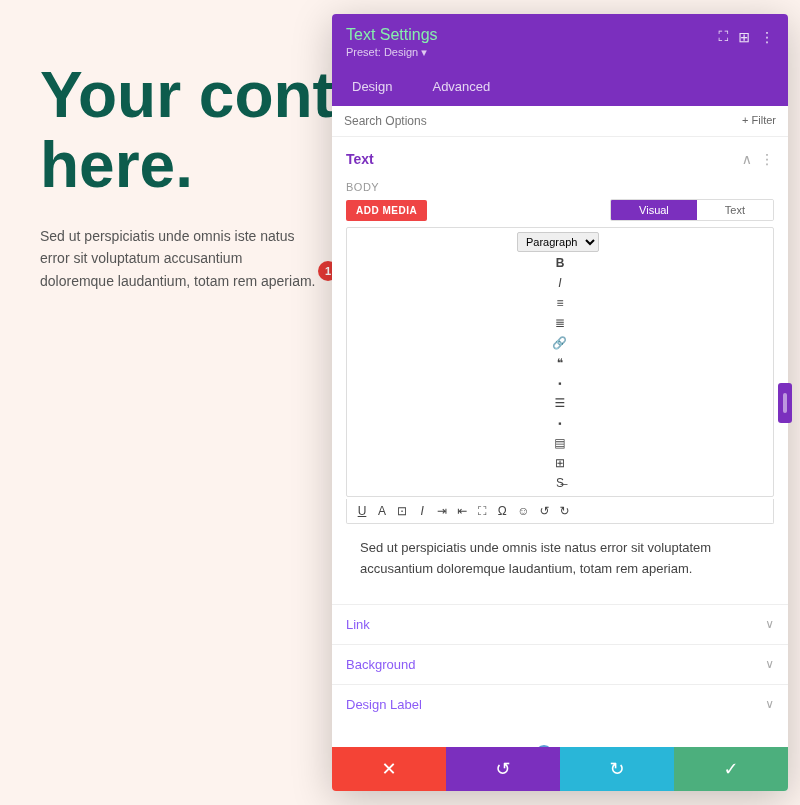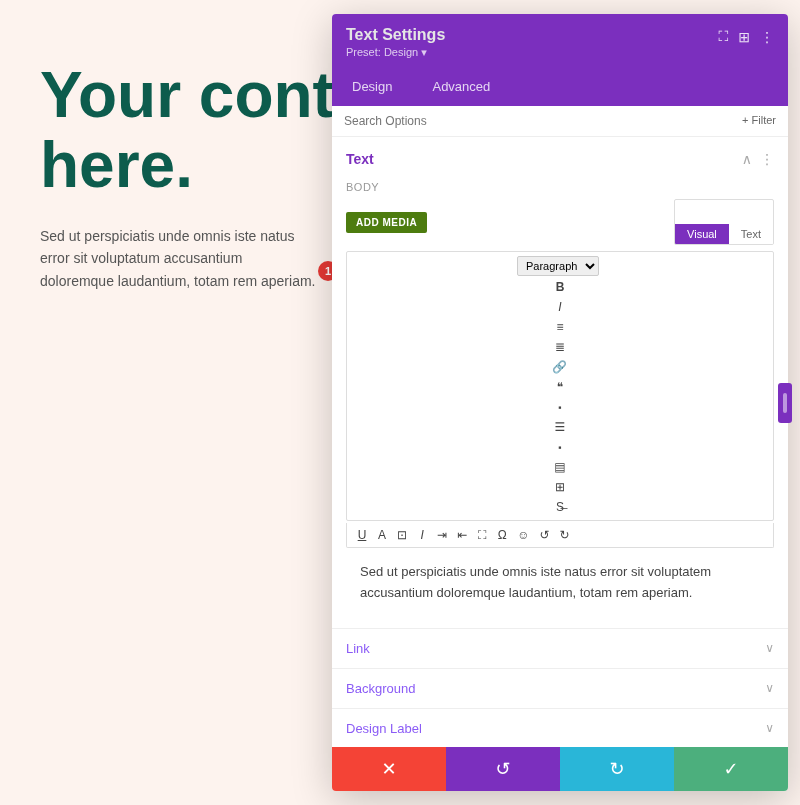--- a/index.html
+++ b/index.html
@@ -51,23 +51,23 @@
     .panel-header {
       background: #7b2fbe;
       padding: 12px 14px 10px;
       border-radius: 4px 4px 0 0;
       display: flex;
       align-items: flex-start;
       justify-content: space-between;
     }
     .panel-title-group {}
     .panel-title {
-      color: #e5e5e5;
+      color: #86efac;
       font-size: 16px;
-      font-weight: 700;
+      font-weight: 400;
     }
     .panel-preset {
       color: rgba(255,255,255,0.75);
       font-size: 11px;
       margin-top: 2px;
     }
     .panel-header-icons {
       display: flex;
       gap: 10px;
       align-items: center;
@@ -169,44 +169,43 @@
     }
 
     
     .editor-toolbar-top {
       display: flex;
       align-items: center;
       justify-content: space-between;
       margin-bottom: 6px;
     }
     .add-media-btn {
-      background: #4d7c0f;
+      background: #ef4444;
       color: #fff;
       font-size: 10px;
       font-weight: 700;
       padding: 5px 10px;
       border: none;
       border-radius: 2px;
       cursor: pointer;
       letter-spacing: 0.5px;
     }
     .visual-text-toggle {
       display: flex;
       border: 1px solid #ddd;
       border-radius: 2px;
       overflow: hidden;
     }
     .toggle-btn {
-      padding: 4px 12px;
+      padding: 4px 28px;
       font-size: 11px;
       cursor: pointer;
       background: #fff;
       color: #666;
       border: none;
-      margin-top: 24px;
     }
     .toggle-btn.active {
       background: #7b2fbe;
       color: #fff;
     }
 
     
     .format-toolbar {
       border: 1px solid #ddd;
       border-radius: 2px;

